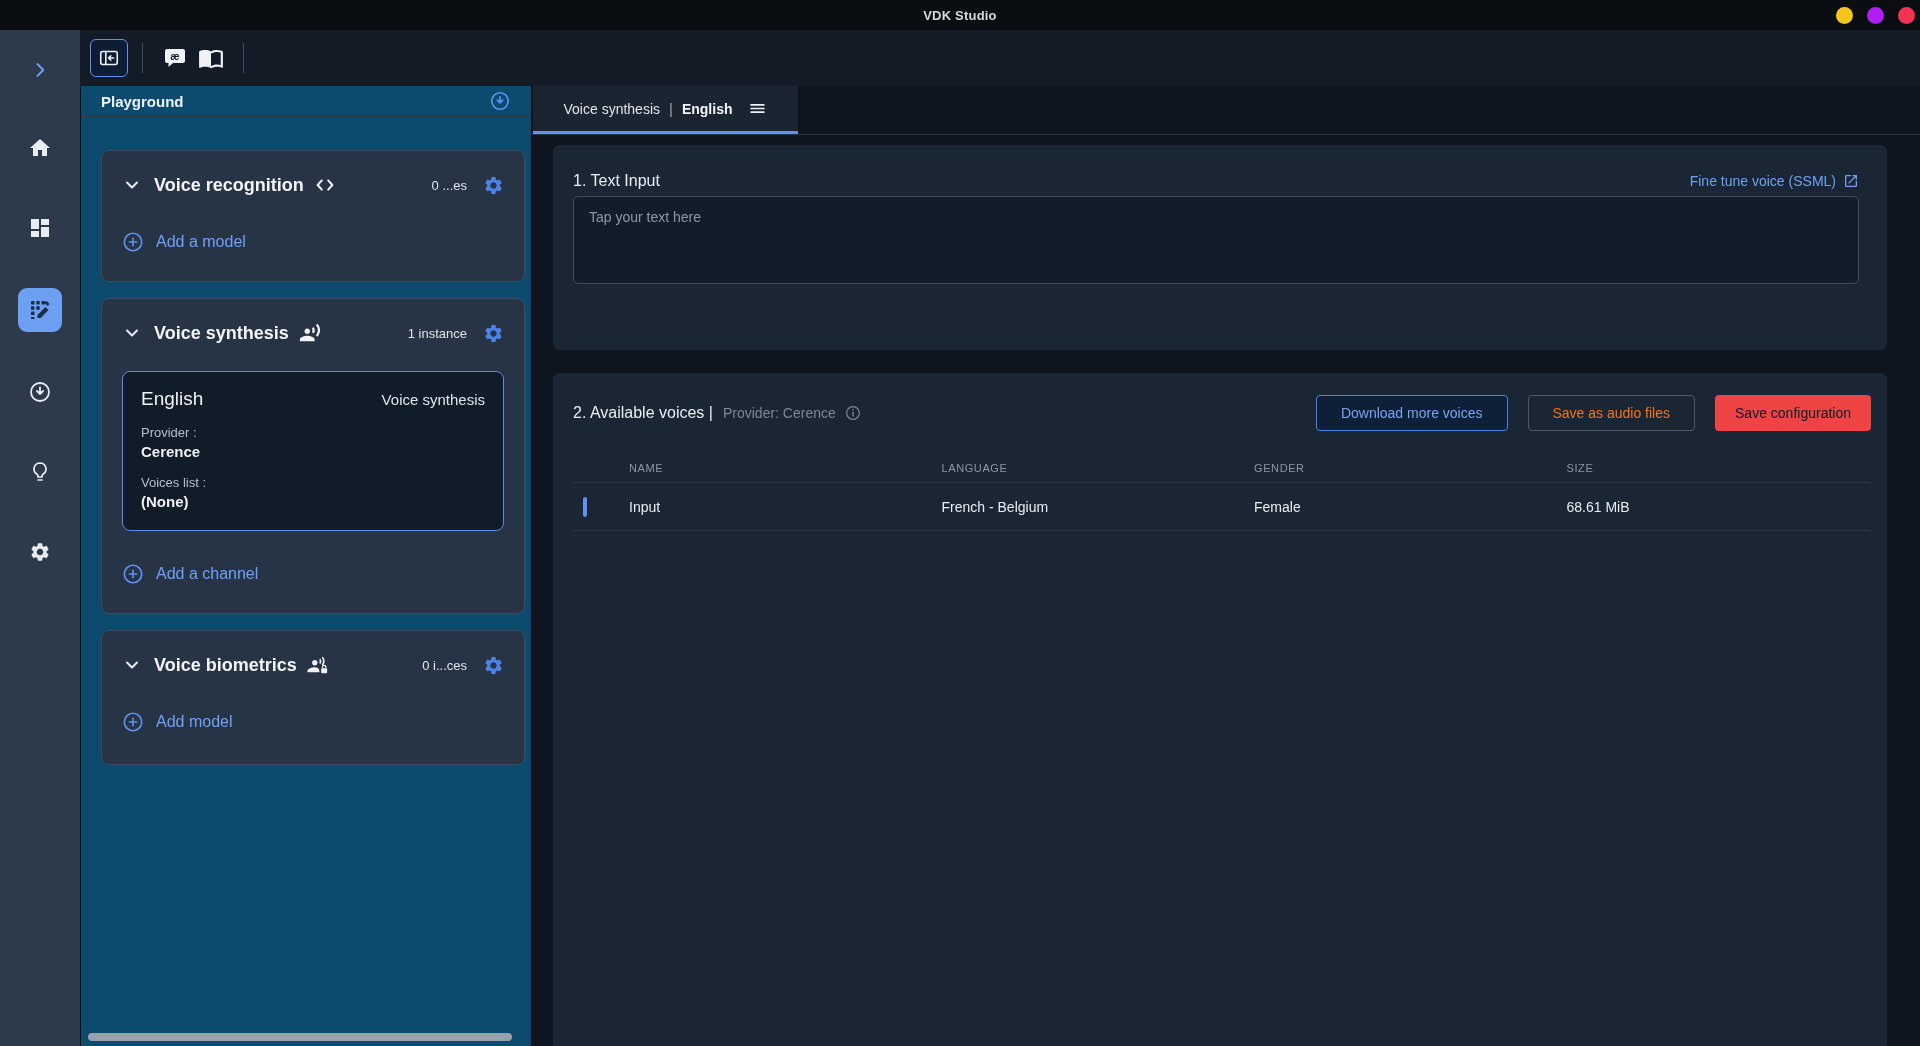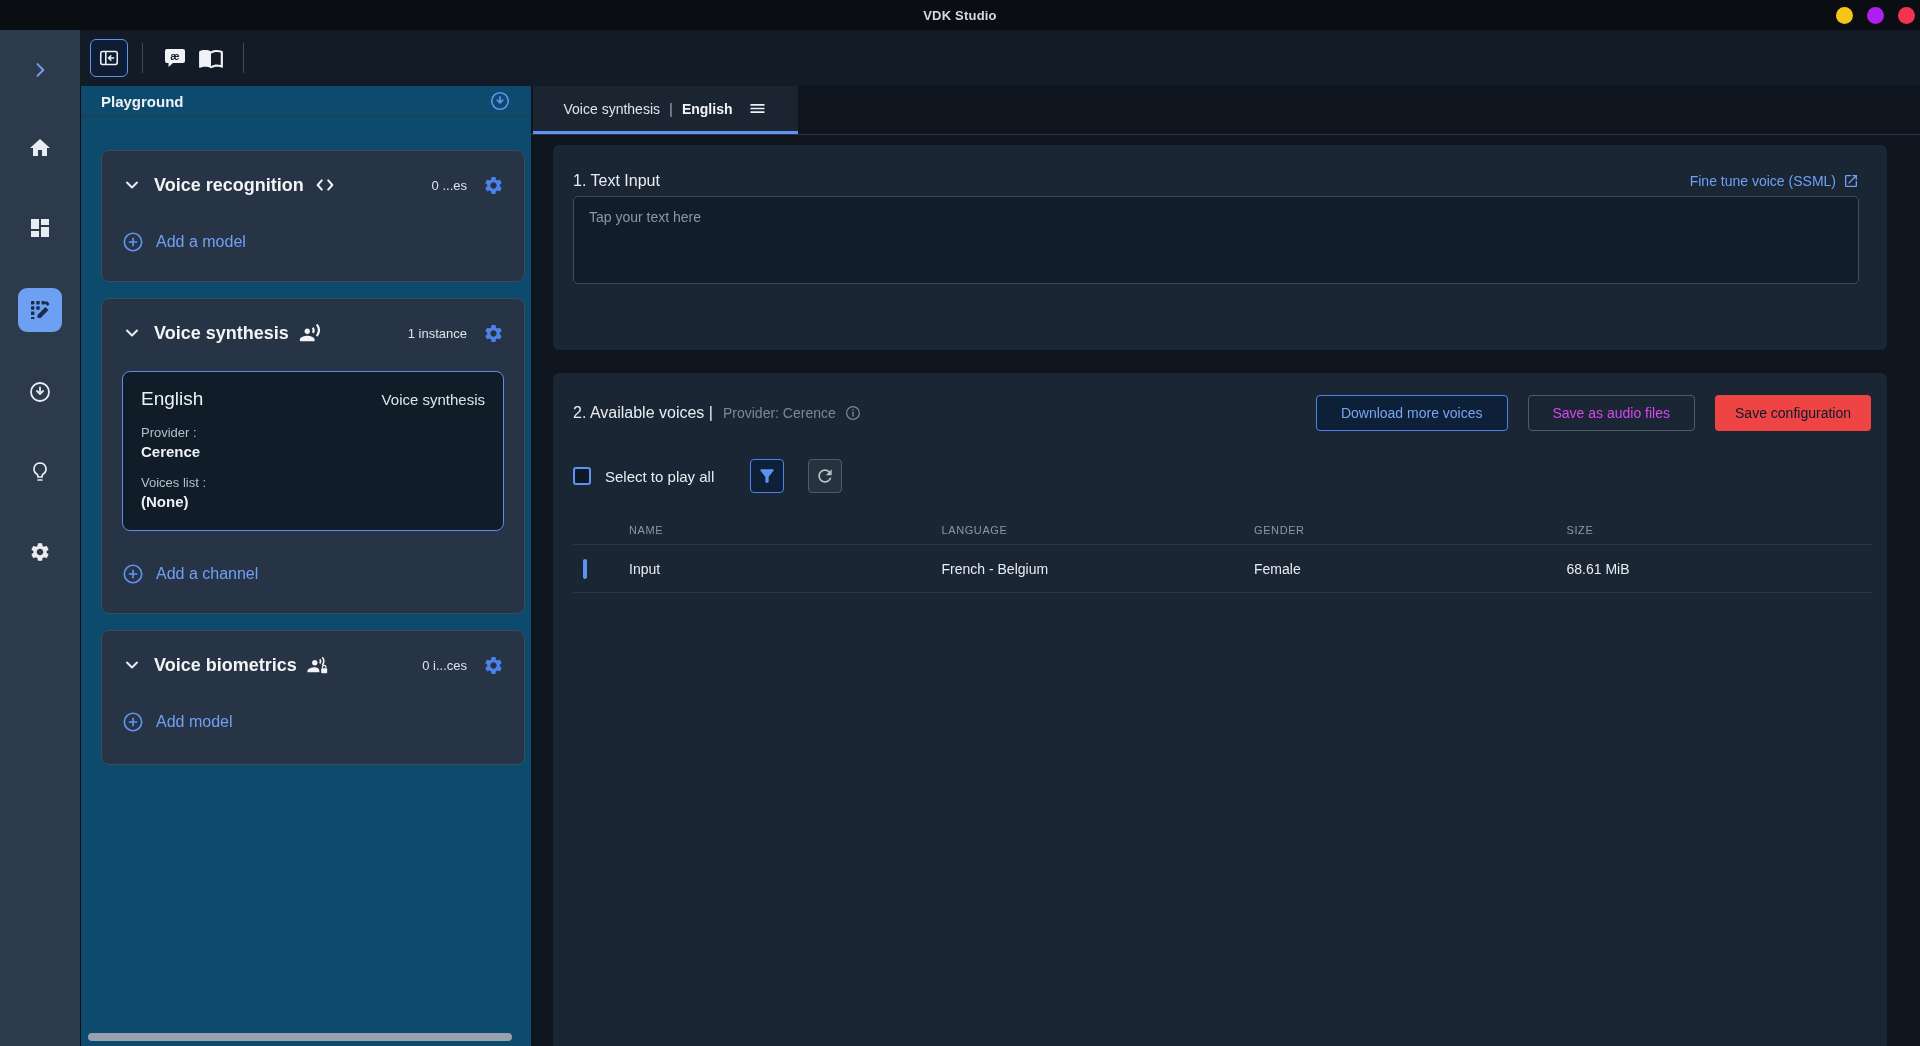--- a/index.html
+++ b/index.html
@@ -81,21 +81,21 @@
   .text-input { display:block; width:100%; height:88px; margin-top:6px; background:#121d2a; border:1px solid #3e4b5c; border-radius:5px; padding:12px 15px; font-size:14px; color:#e9edf2; resize:none; font-family:inherit; outline:none; }
   .text-input::placeholder { color:#8d97a3; }
 
   .s2 { margin-top:23px; height:678px; padding:22px 16px 0 20px; }
   .s2-head { display:flex; align-items:center; }
   .s2-sub { font-size:14px; color:#7e8894; margin-left:10px; }
   .s2-info { color:#7e8894; margin-left:8px; display:flex; }
   .s2-buttons { margin-left:auto; display:flex; align-items:center; gap:20px; }
   .btn { height:36px; border-radius:4px; font-size:14px; font-family:inherit; cursor:pointer; }
   .btn-outline-blue { background:#0d2038; border:1px solid #4d82e8; color:#79a3f4; padding:0 24px; }
-  .btn-disabled { background:transparent; border:1px solid #4e5a6a; color:#d946ef; padding:0 24px; }
+  .btn-disabled { background:transparent; border:1px solid #4e5a6a; color:#f97316; padding:0 24px; }
   .btn-primary { background:#ef4444; border:none; color:#0c1a30; padding:0 20px; }
   .s2-toolbar { display:flex; align-items:center; margin-top:28px; }
   .checkbox { width:18px; height:18px; border:2px solid #5f93f2; border-radius:3px; background:#0e1826; cursor:pointer; flex-shrink:0; }
   .selectall-lbl { font-size:15px; color:#e9edf2; margin-left:14px; }
   .sq-btn { width:34px; height:34px; border-radius:4px; display:flex; align-items:center; justify-content:center; cursor:pointer; }
   .filter-btn { margin-left:36px; background:#0d2038; border:1px solid #4d82e8; color:#5f93f2; }
   .refresh-btn { margin-left:24px; background:#27323f; border:1px solid #505c6b; color:#b9c1c9; }
 
   .vtable { margin-top:22px; }
   .vt-row { display:grid; grid-template-columns:48px 1fr 1fr 1fr 1fr; align-items:center; }
@@ -429,34 +429,20 @@
                     <use href="#i-info"></use>
                   </svg>
                 </span>
               <div class="s2-buttons">
                 <button class="btn btn-outline-blue">Download more voices</button>
                 <button class="btn btn-disabled">Save as audio files</button>
                 <button class="btn btn-primary">Save configuration</button>
               </div>
             </div>
 
-            <div class="s2-toolbar">
-              <span class="checkbox"></span>
-              <span class="selectall-lbl">Select to play all</span>
-              <span class="sq-btn filter-btn">
-                  <svg class="ic" width="20" height="20">
-                    <use href="#i-filter"></use>
-                  </svg>
-                </span>
-              <span class="sq-btn refresh-btn">
-                  <svg class="ic" width="20" height="20">
-                    <use href="#i-refresh"></use>
-                  </svg>
-                </span>
-            </div>
 
             <div class="vtable">
               <div class="vt-row vt-head">
                 <span class="cell"></span>
                 <span class="cell">NAME</span>
                 <span class="cell">LANGUAGE</span>
                 <span class="cell">GENDER</span>
                 <span class="cell">SIZE</span>
               </div>
               <div class="vt-row vt-data">

